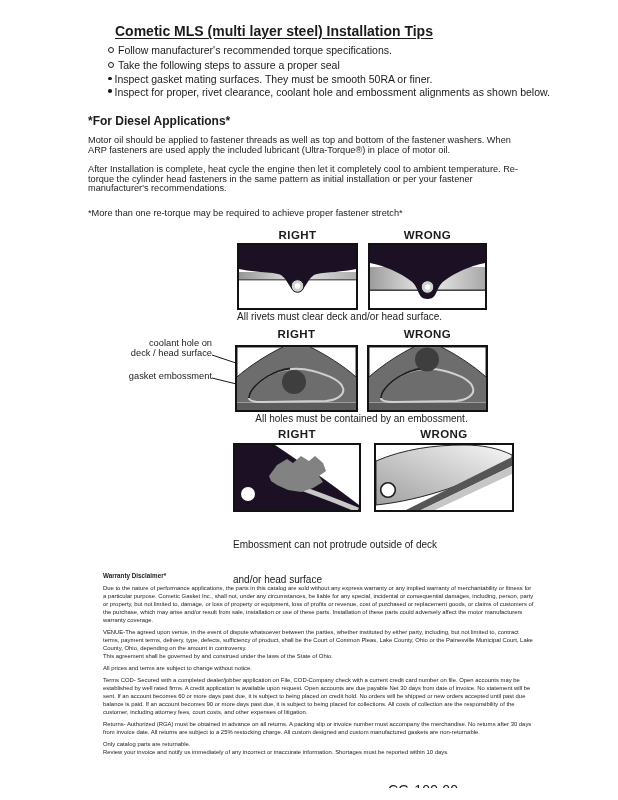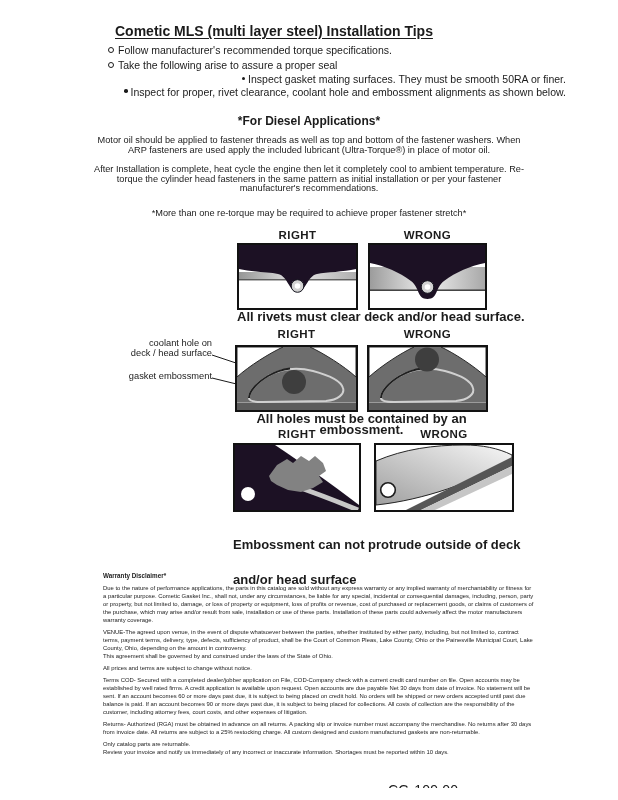--- a/index.html
+++ b/index.html
@@ -4,33 +4,33 @@
 <style>
   html,body{margin:0;padding:0;background:#ffffff;}
   .page{position:relative;width:618px;height:788px;background:#ffffff;overflow:hidden;
         font-family:"Liberation Sans","DejaVu Sans",sans-serif;color:#1b1b1b;}
 
   .title{position:absolute;left:115px;top:23px;font-size:14px;font-weight:bold;
          text-decoration:underline;text-underline-offset:2px;}
 
   .bullets{position:absolute;left:108px;top:43px;}
   .b-row{display:flex;align-items:flex-start;height:15px;font-size:10.5px;line-height:14px;white-space:nowrap;}
-  .b-row.sub{margin-left:16px;height:12.8px;line-height:12px;justify-content:flex-end;}
+  .b-row.sub{height:12.8px;line-height:12px;}
   .ring{width:4px;height:4px;border:1px solid #1b1b1b;border-radius:50%;margin:4px 4px 0 0;flex:none;}
   .dot{width:3.5px;height:3.5px;background:#1b1b1b;border-radius:50%;margin:3.5px 3px 0 0;flex:none;}
 
-  .diesel{position:absolute;left:88px;top:114px;width:442px;text-align:center;}
+  .diesel{position:absolute;left:88px;top:114px;width:442px;}
   .d-head{font-size:12px;font-weight:bold;margin:0 0 8px 0;}
   .body-p{font-size:9.2px;line-height:9.5px;margin:0;}
   .p1{margin-bottom:10px;}
   .p2{margin-bottom:15px;}
 
   .fig-label{position:absolute;font-size:11.5px;font-weight:bold;letter-spacing:0.4px;text-align:center;}
   .diagram{position:absolute;display:block;}
-  .caption{position:absolute;font-size:13px;font-weight:bold;line-height:11px;}
+  .caption{position:absolute;font-size:10px;font-weight:normal;line-height:11px;}
   .caption .line{display:block;margin-top:24px;}
   .ann{position:absolute;left:116px;width:96px;font-size:9.3px;line-height:10px;text-align:right;}
   .ann .line{display:block;}
   .leader{position:absolute;left:118px;top:338px;}
 
   .disclaimer{position:absolute;left:103px;top:572px;width:432px;font-size:5.9px;line-height:8px;color:#222;}
   .disc-head{font-size:6.3px;font-weight:bold;margin:0 0 5px 0;}
   .disclaimer p{margin:0 0 4px 0;}
   .disclaimer p.tight{margin-bottom:0;}
 
@@ -43,21 +43,21 @@
 
   <div class="title">Cometic MLS (multi layer steel) Installation Tips</div>
 
   <div class="bullets">
     <div class="b-row">
       <span class="ring"></span>
       <span>Follow manufacturer's recommended torque specifications.</span>
     </div>
     <div class="b-row">
       <span class="ring"></span>
-      <span>Take the following arise to assure a proper seal</span>
+      <span>Take the following steps to assure a proper seal</span>
     </div>
     <div class="b-row sub">
       <span class="dot"></span>
       <span>Inspect gasket mating surfaces.  They must be smooth 50RA or finer.</span>
     </div>
     <div class="b-row sub">
       <span class="dot"></span>
       <span>Inspect for proper, rivet clearance, coolant hole and embossment alignments as shown below.</span>
     </div>
   </div>

